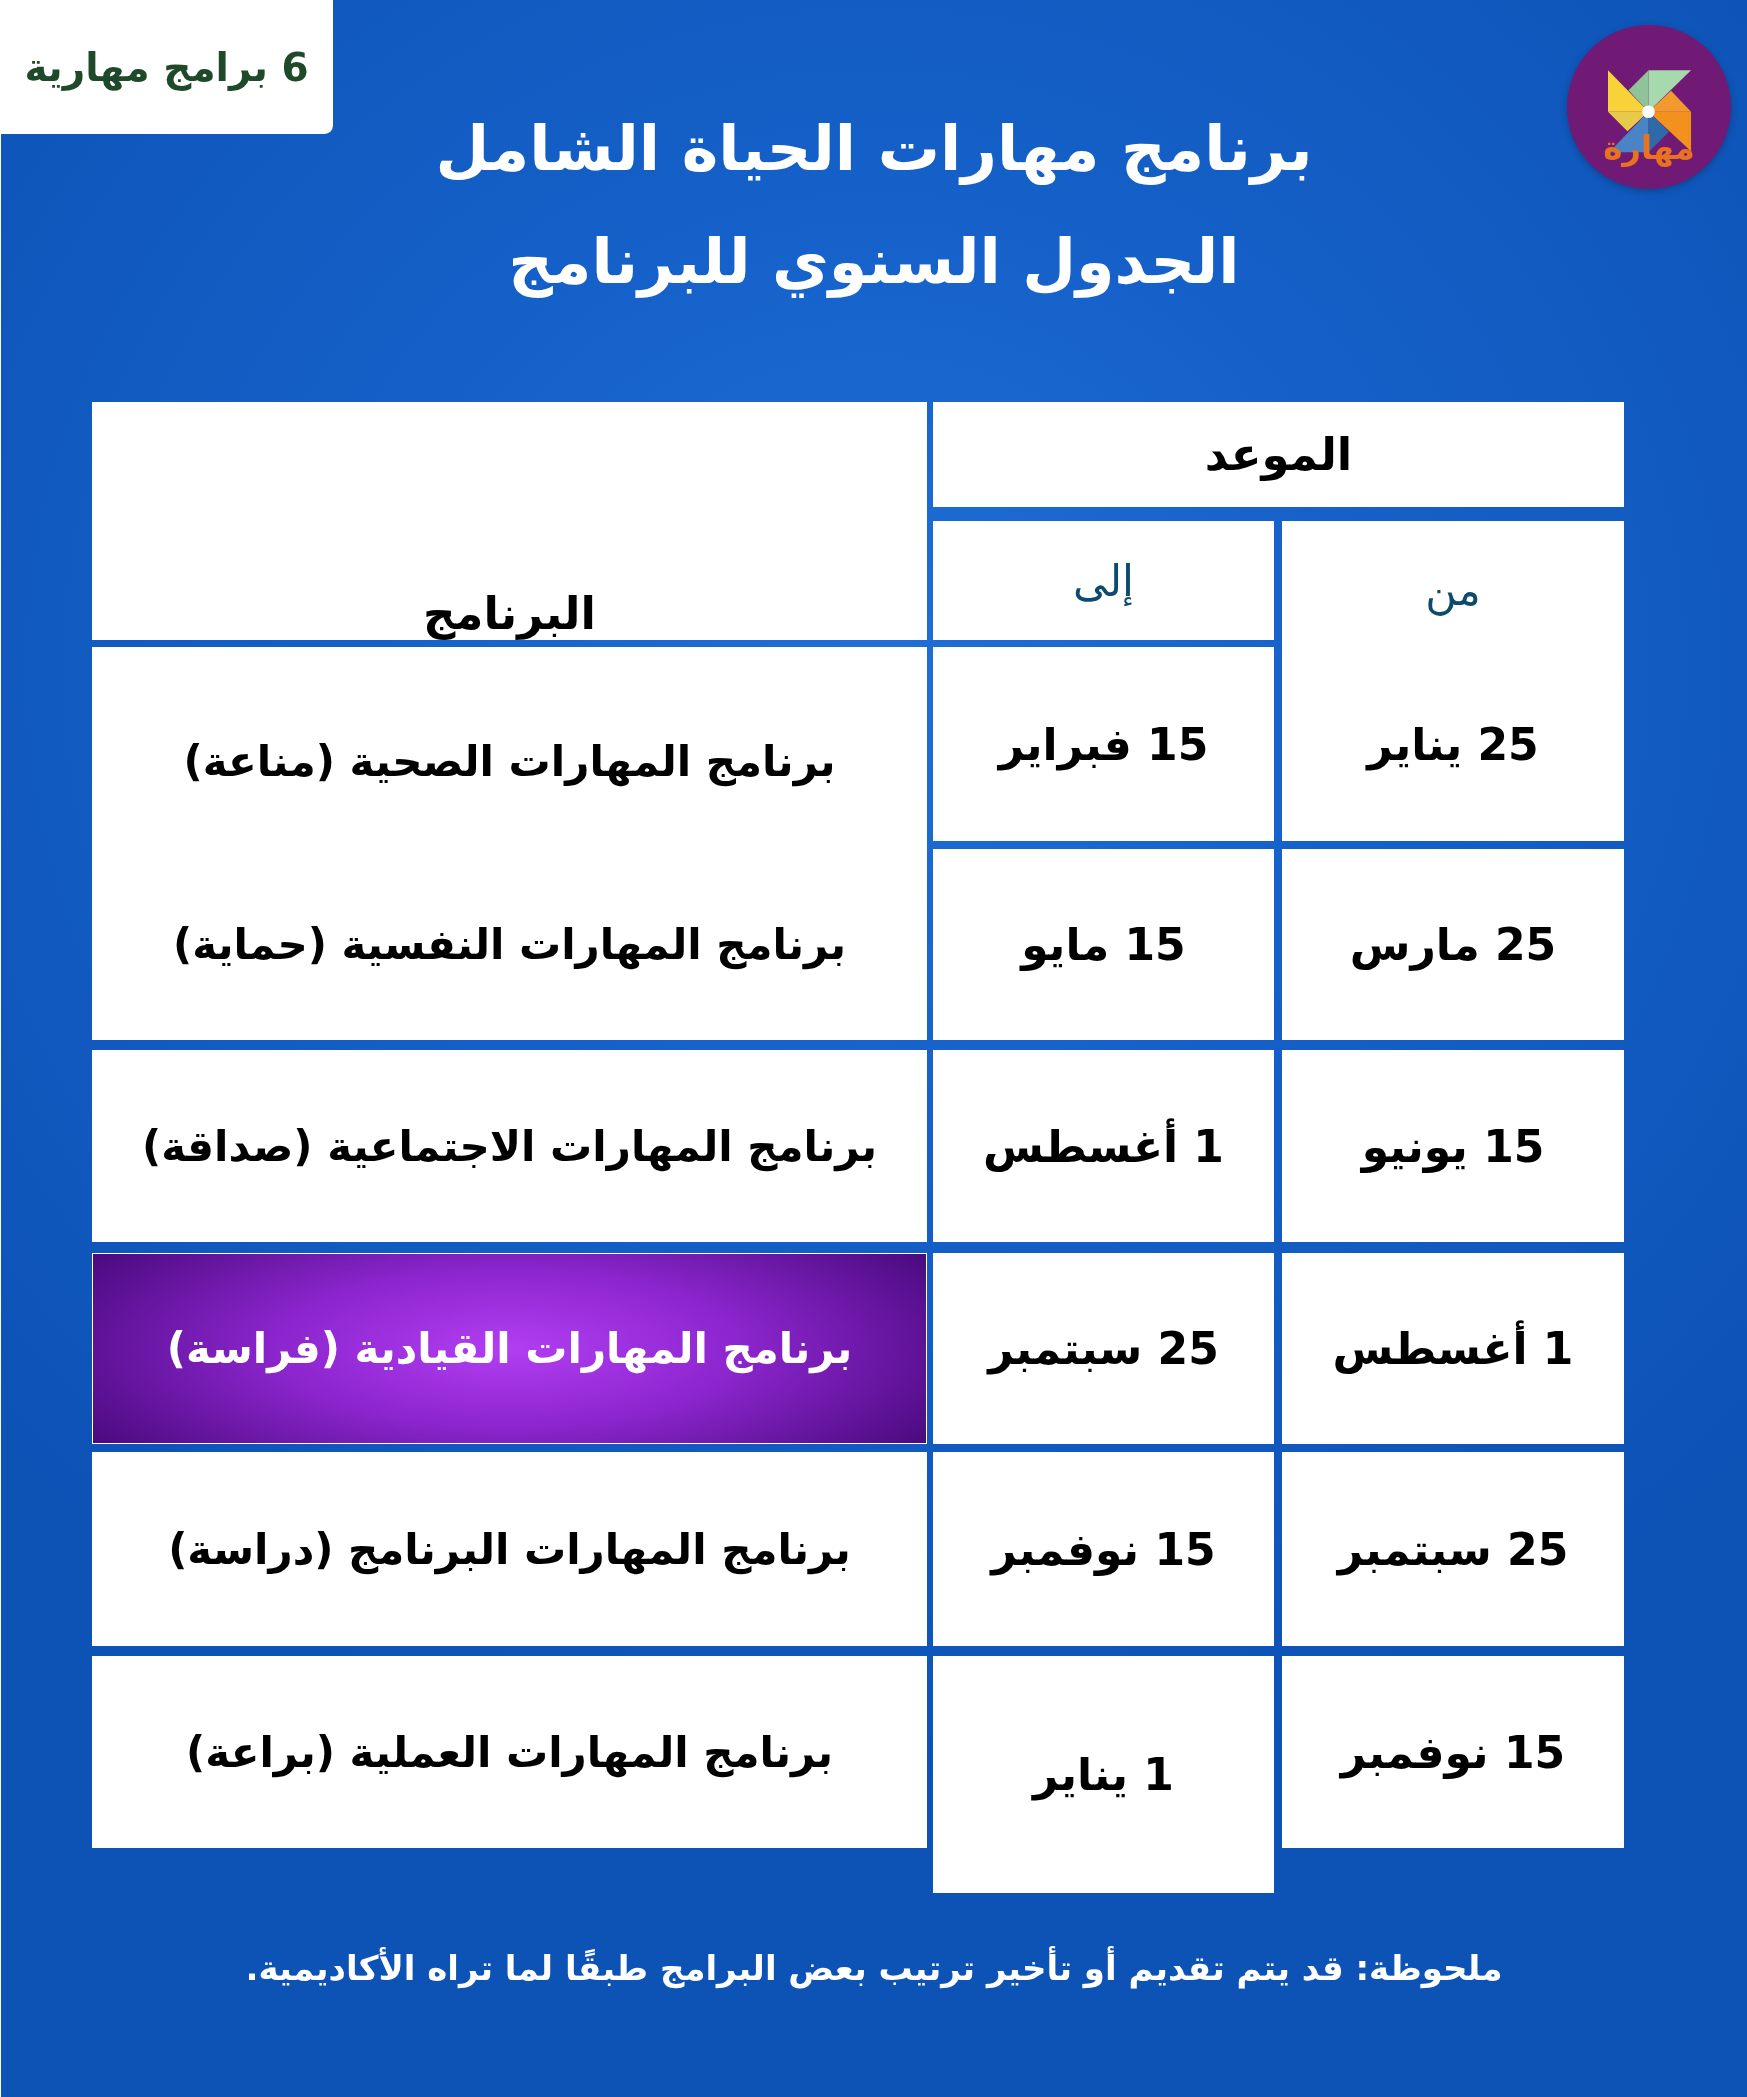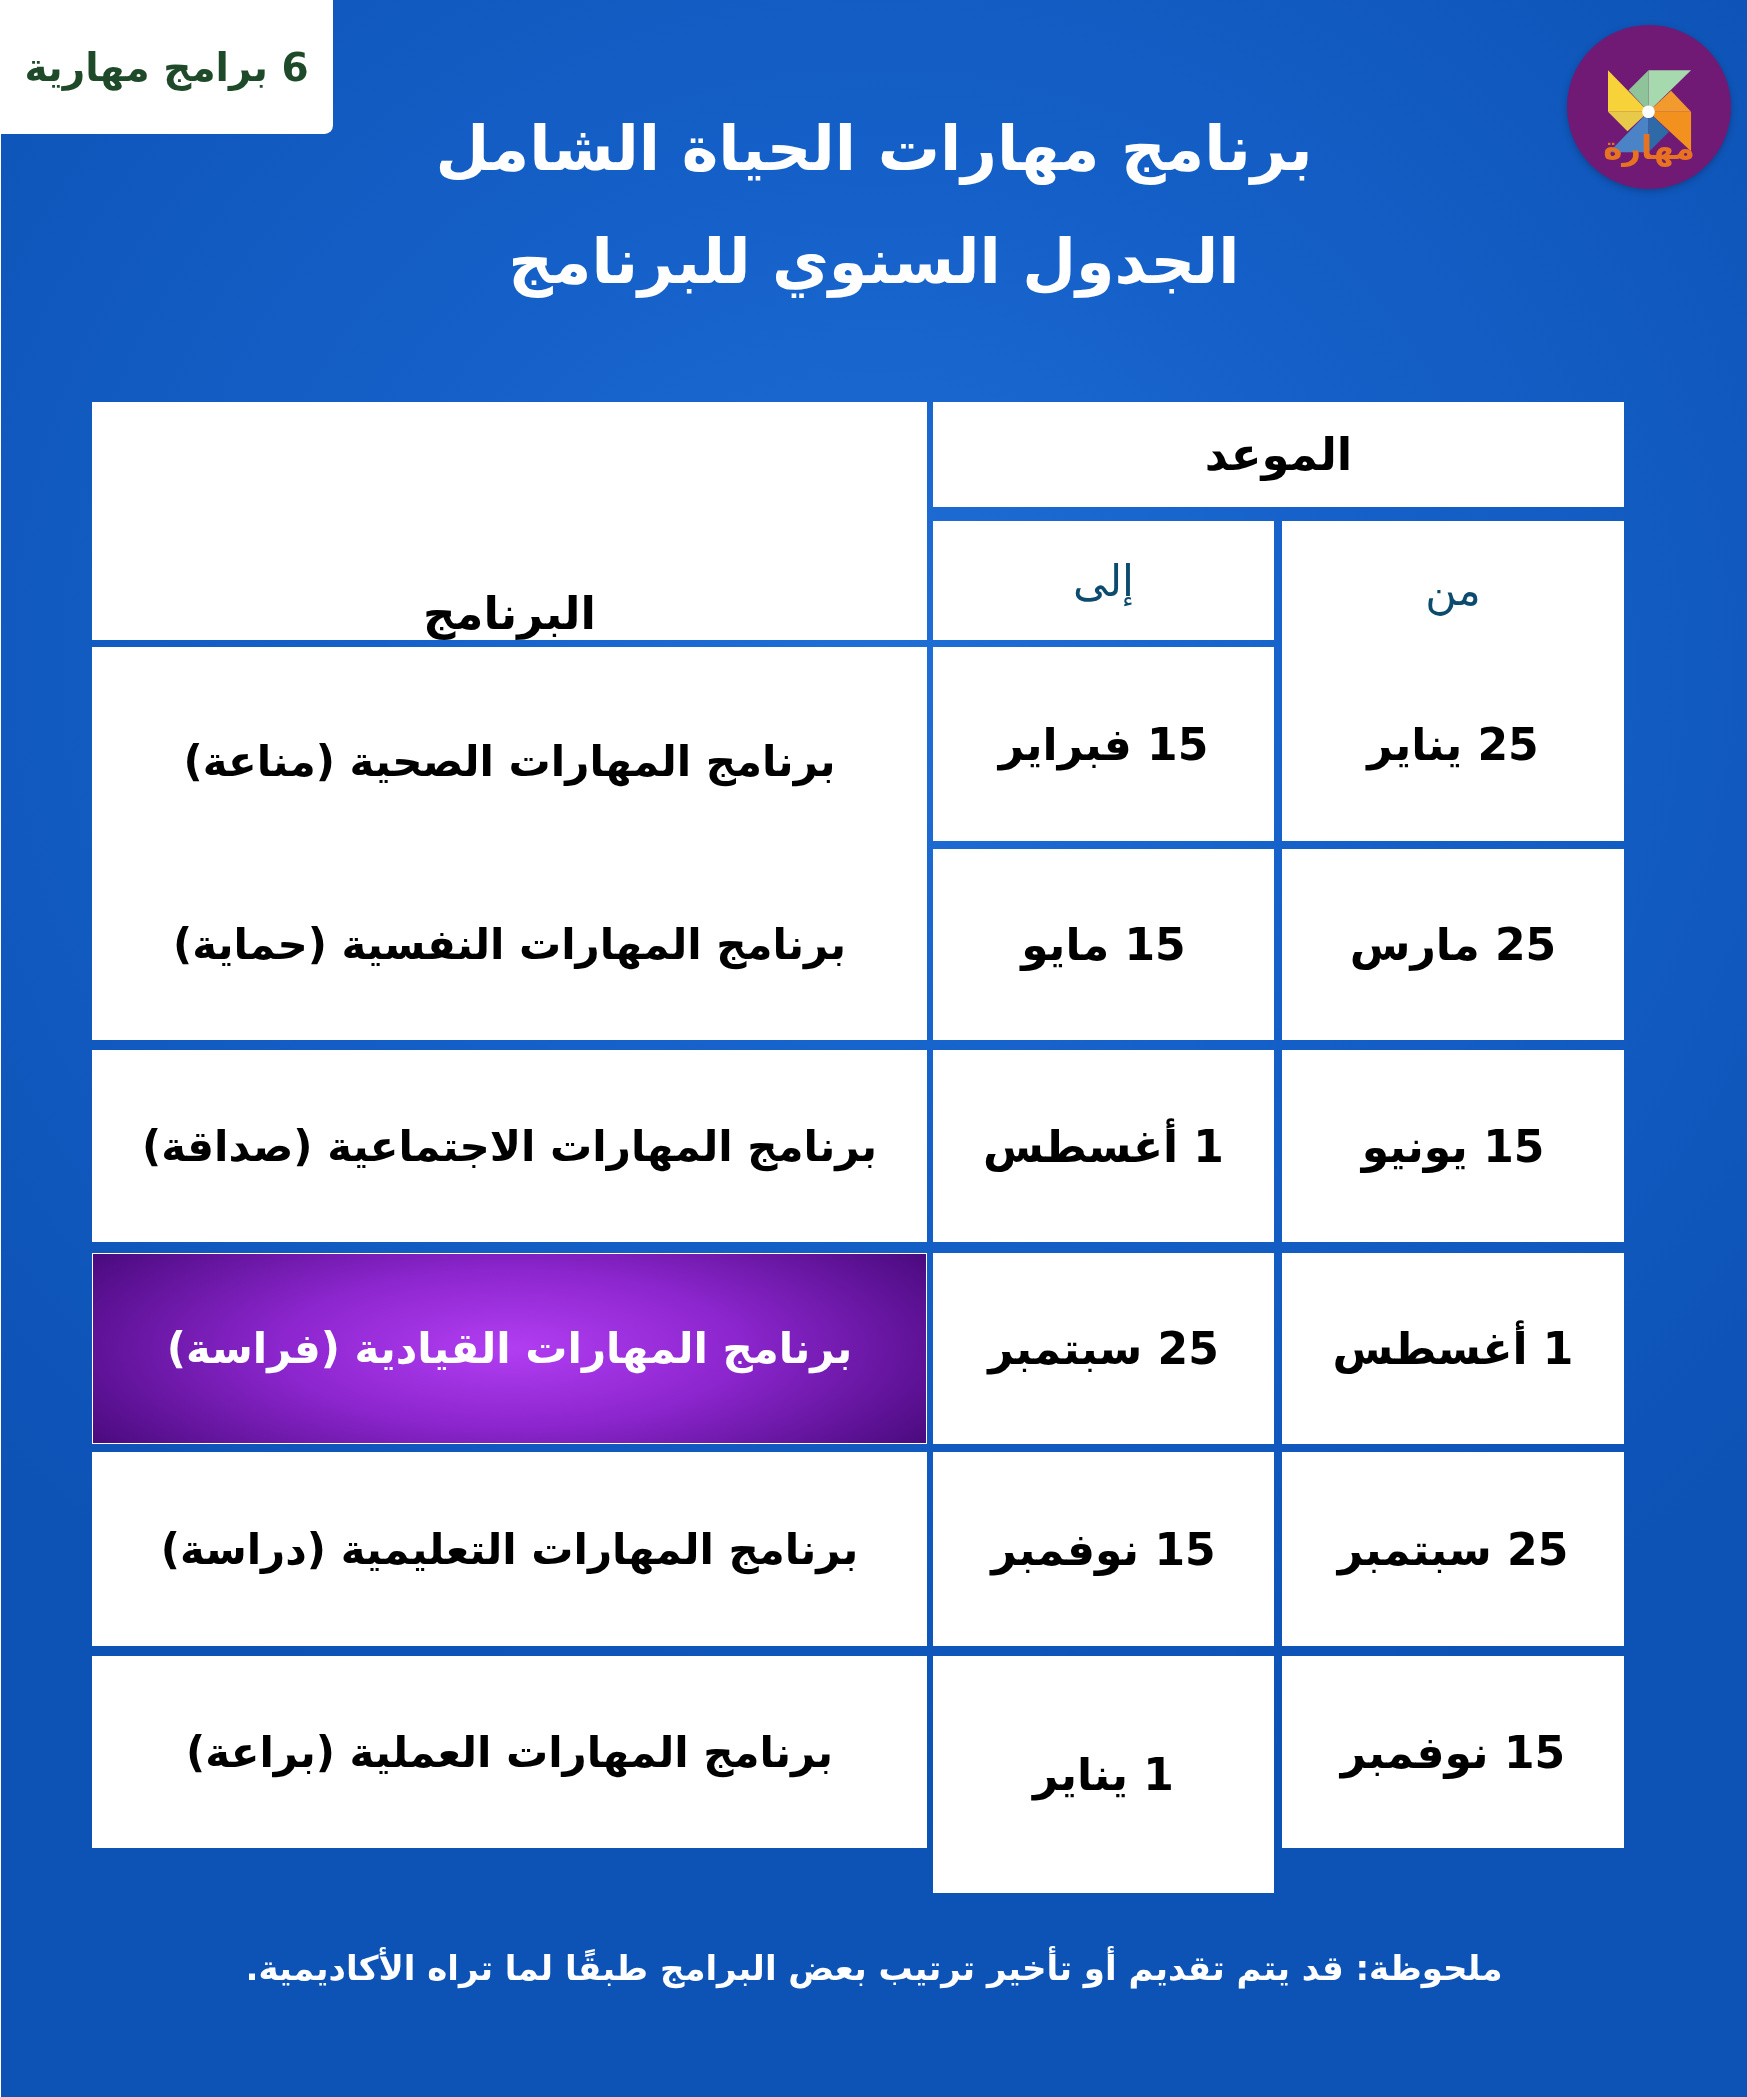--- a/index.html
+++ b/index.html
@@ -134,21 +134,21 @@
   <span>برنامج المهارات القيادية (فراسة)</span>
 </div>
 
 <div class="cell date" style="left:1282px; top:1452px; width:342px; height:194px;">
   <span>25 سبتمبر</span>
 </div>
 <div class="cell date" style="left:933px; top:1452px; width:341px; height:194px;">
   <span>15 نوفمبر</span>
 </div>
 <div class="cell prog" style="left:92px; top:1452px; width:835px; height:194px;">
-  <span>برنامج المهارات التعليمية (دراسة)</span>
+  <span>برنامج المهارات البرنامج (دراسة)</span>
 </div>
 
 <div class="cell date" style="left:1282px; top:1656px; width:342px; height:192px;">
   <span>15 نوفمبر</span>
 </div>
 <div class="cell date" style="left:933px; top:1656px; width:341px; height:237px;">
   <span>1 يناير</span>
 </div>
 <div class="cell prog" style="left:92px; top:1656px; width:835px; height:192px;">
   <span>برنامج المهارات العملية (براعة)</span>

